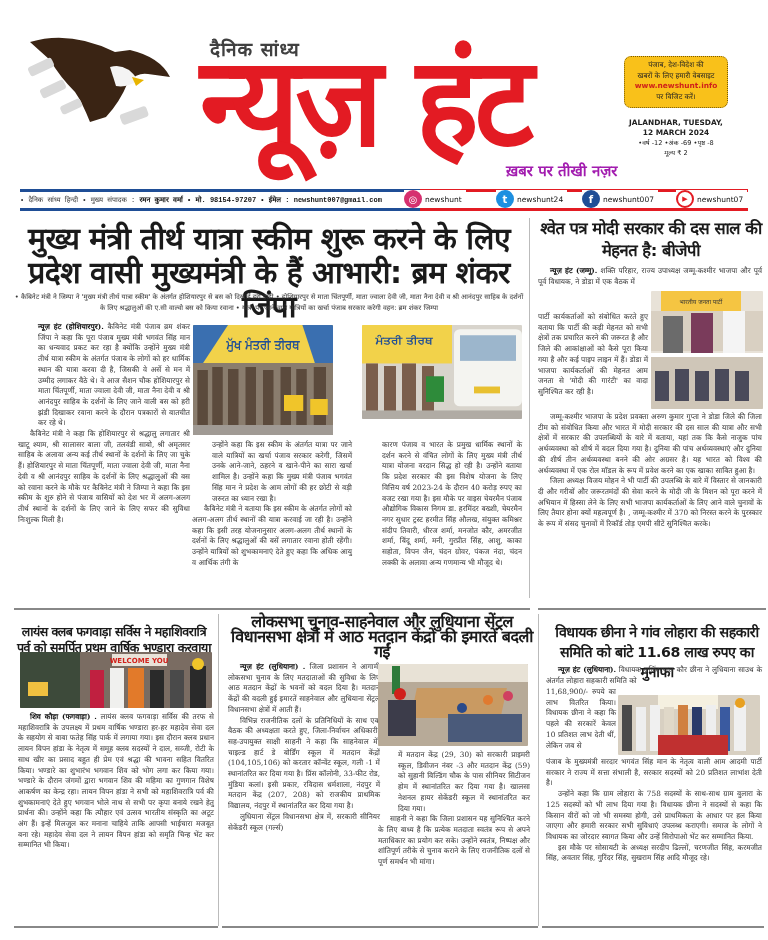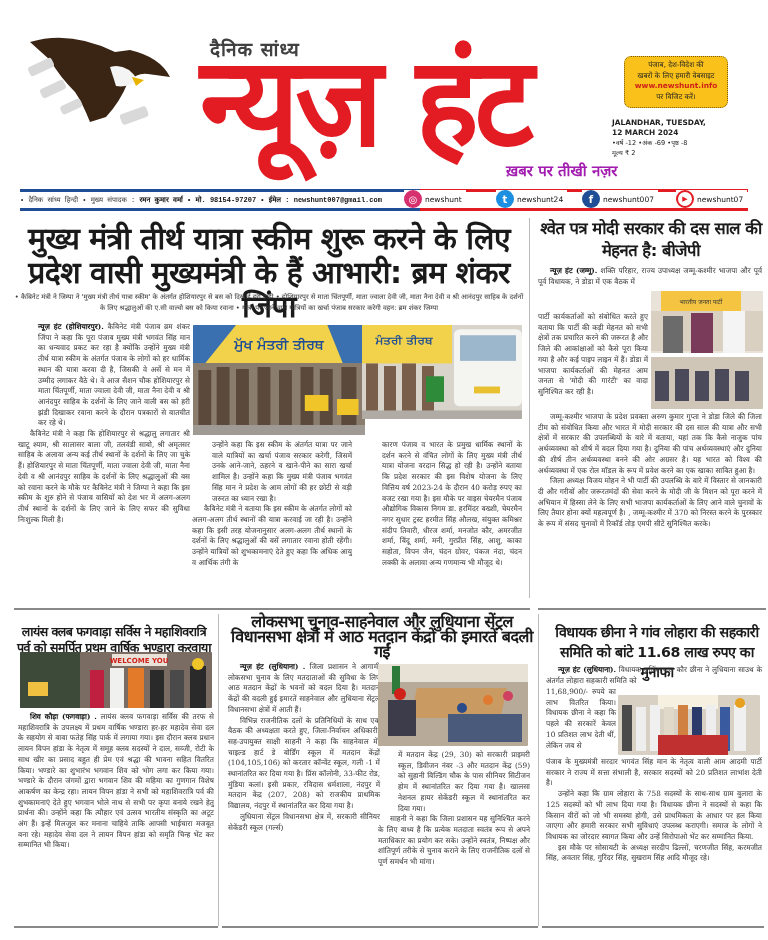--- a/index.html
+++ b/index.html
@@ -8,21 +8,21 @@
 
   
   .masthead { position: absolute; left: 0; top: 0; width: 768px; height: 185px; }
   .eagle { position: absolute; left: 20px; top: 22px; width: 150px; height: 120px; }
   .eagle svg { width: 100%; height: 100%; }
   .sandhya { position: absolute; left: 210px; top: 36px; font-family: "DejaVu Sans", sans-serif; font-weight: bold; font-size: 19px; color: #404040; letter-spacing: 1px; }
   .logo-title { position: absolute; left: 200px; top: 40px; font-family: "DejaVu Sans", sans-serif; font-weight: bold; font-size: 118px; line-height: 1; color: #e31b23; letter-spacing: -4px; transform: scaleY(1.05); transform-origin: top left; }
   .tagline { position: absolute; left: 506px; top: 160px; font-family: "DejaVu Sans", sans-serif; font-weight: bold; font-size: 15px; color: #a21caf; }
   .promo-box { position: absolute; left: 624px; top: 56px; width: 104px; height: 52px; background: #f9c11a; border: 1.5px dotted #7a5a00; border-radius: 7px; text-align: center; font-family: "DejaVu Sans", sans-serif; font-size: 7.2px; line-height: 10.5px; padding-top: 3px; color: #222; }
   .promo-box .url { color: #d0201a; font-weight: bold; font-size: 7.4px; }
-  .dateline { position: absolute; left: 612px; top: 118px; width: 128px; text-align: left; font-family: "DejaVu Sans", sans-serif; font-size: 6.6px; line-height: 10px; color: #222; }
+  .dateline { position: absolute; left: 612px; top: 118px; width: 128px; text-align: center; font-family: "DejaVu Sans", sans-serif; font-size: 6.6px; line-height: 10px; color: #222; }
   .dateline .b { font-weight: bold; font-size: 7.4px; }
 
   
   .info-strip { position: absolute; left: 20px; top: 189px; width: 728px; height: 22px; }
   .rule-blue { position: absolute; height: 3px; background: #1f4e96; }
   .rule-red { position: absolute; height: 3px; background: #e31b23; }
   .info-text { position: absolute; left: 0; top: 6px; font-family: Liberation Mono, monospace; font-size: 7px; color: #333; white-space: nowrap; }
   .info-text b { color: #111; }
   .social { position: absolute; top: 1px; display: flex; align-items: center; gap: 3px; font-family: "DejaVu Sans", sans-serif; font-size: 7.5px; color: #111; background: #fff; padding-right: 4px; }
   .social .ic { width: 18px; height: 18px; border-radius: 50%; display: inline-flex; align-items: center; justify-content: center; color: #fff; font-weight: bold; font-size: 10px; }
@@ -133,21 +133,21 @@
 
 <article>
   <h1 class="headline main-headline">मुख्य मंत्री तीर्थ यात्रा स्कीम शुरू करने के लिए प्रदेश वासी मुख्यमंत्री के हैं आभारी: ब्रम शंकर जिंपा</h1>
   <div class="main-deck">• कैबिनेट मंत्री ने जिम्पा ने 'मुख्य मंत्री तीर्थ यात्रा स्कीम' के अंतर्गत होशियारपुर से बस को दिखाई हरी झंडी • होशियारपुर से माता चिंतपूर्णी, माता ज्वाला देवी जी, माता नैना देवी व श्री आनंदपुर साहिब के दर्शनों के लिए श्रद्धालुओं की ए.सी वाल्वो बस को किया रवाना • यात्रा पर जाने वाले यात्रियों का खर्चा पंजाब सरकार करेगी वहन: ब्रम शंकर जिम्पा</div>
 
   <div class="body-text main-col1">
     <p class="first"><span class="dateline-lead">न्यूज़ हंट (होशियारपुर).</span> <span>कैबिनेट मंत्री पंजाब ब्रम शंकर जिंपा ने कहा कि पूरा पंजाब मुख्य मंत्री भगवंत सिंह मान का धन्यवाद प्रकट कर रहा है क्योंकि उन्होंने मुख्य मंत्री तीर्थ यात्रा स्कीम के अंतर्गत पंजाब के लोगों को हर धार्मिक स्थान की यात्रा करवा दी है, जिसकी वे अर्से से मन में उम्मीद लगाकर बैठे थे। वे आज सैशन चौक होशियारपुर से माता चिंतपूर्णी, माता ज्वाला देवी जी, माता नैना देवी व श्री आनंदपुर साहिब के दर्शनों के लिए जाने वाली बस को हरी झंडी दिखाकर रवाना करने के दौरान पत्रकारों से बातचीत कर रहे थे।</span></p>
     <p>कैबिनेट मंत्री ने कहा कि होशियारपुर से श्रद्धालु लगातार श्री खाटू श्याम, श्री सालासर बाला जी, तलवंडी साबो, श्री अमृतसर साहिब के अलावा अन्य कई तीर्थ स्थानों के दर्शनों के लिए जा चुके हैं। होशियारपुर से माता चिंतपूर्णी, माता ज्वाला देवी जी, माता नैना देवी व श्री आनंदपुर साहिब के दर्शनों के लिए श्रद्धालुओं की बस को रवाना करने के मौके पर कैबिनेट मंत्री ने जिम्पा ने कहा कि इस स्कीम के शुरु होने से पंजाब वासियों को देश भर में अलग-अलग तीर्थ स्थानों के दर्शनों के लिए जाने के लिए सफर की सुविधा निःशुल्क मिली है।</p>
   </div>
 
-  <div class="photo" style="left:193px;top:325px;width:172px;height:110px;">
+  <div class="photo" style="left:193px;top:325px;width:140px;height:110px;">
     <svg viewBox="0 0 160 110" preserveAspectRatio="none">
       <rect width="160" height="110" fill="#c9c2b5"></rect>
       <rect x="0" y="0" width="160" height="38" fill="#f2d24a"></rect>
       <polygon points="0,0 40,0 10,40 0,40" fill="#3a6fb0"></polygon>
       <polygon points="125,0 160,0 160,40 140,40" fill="#3a6fb0"></polygon>
       <text x="80" y="24" font-size="13" font-weight="bold" fill="#1f4e96" text-anchor="middle" font-family="DejaVu Sans, sans-serif">ਮੁੱਖ ਮੰਤਰੀ ਤੀਰਥ</text>
       <rect x="0" y="38" width="160" height="72" fill="#8a7d6e"></rect>
       <g fill="#5b4a3c">
         <rect x="5" y="45" width="12" height="55"></rect>
           <rect x="22" y="42" width="12" height="60"></rect>

